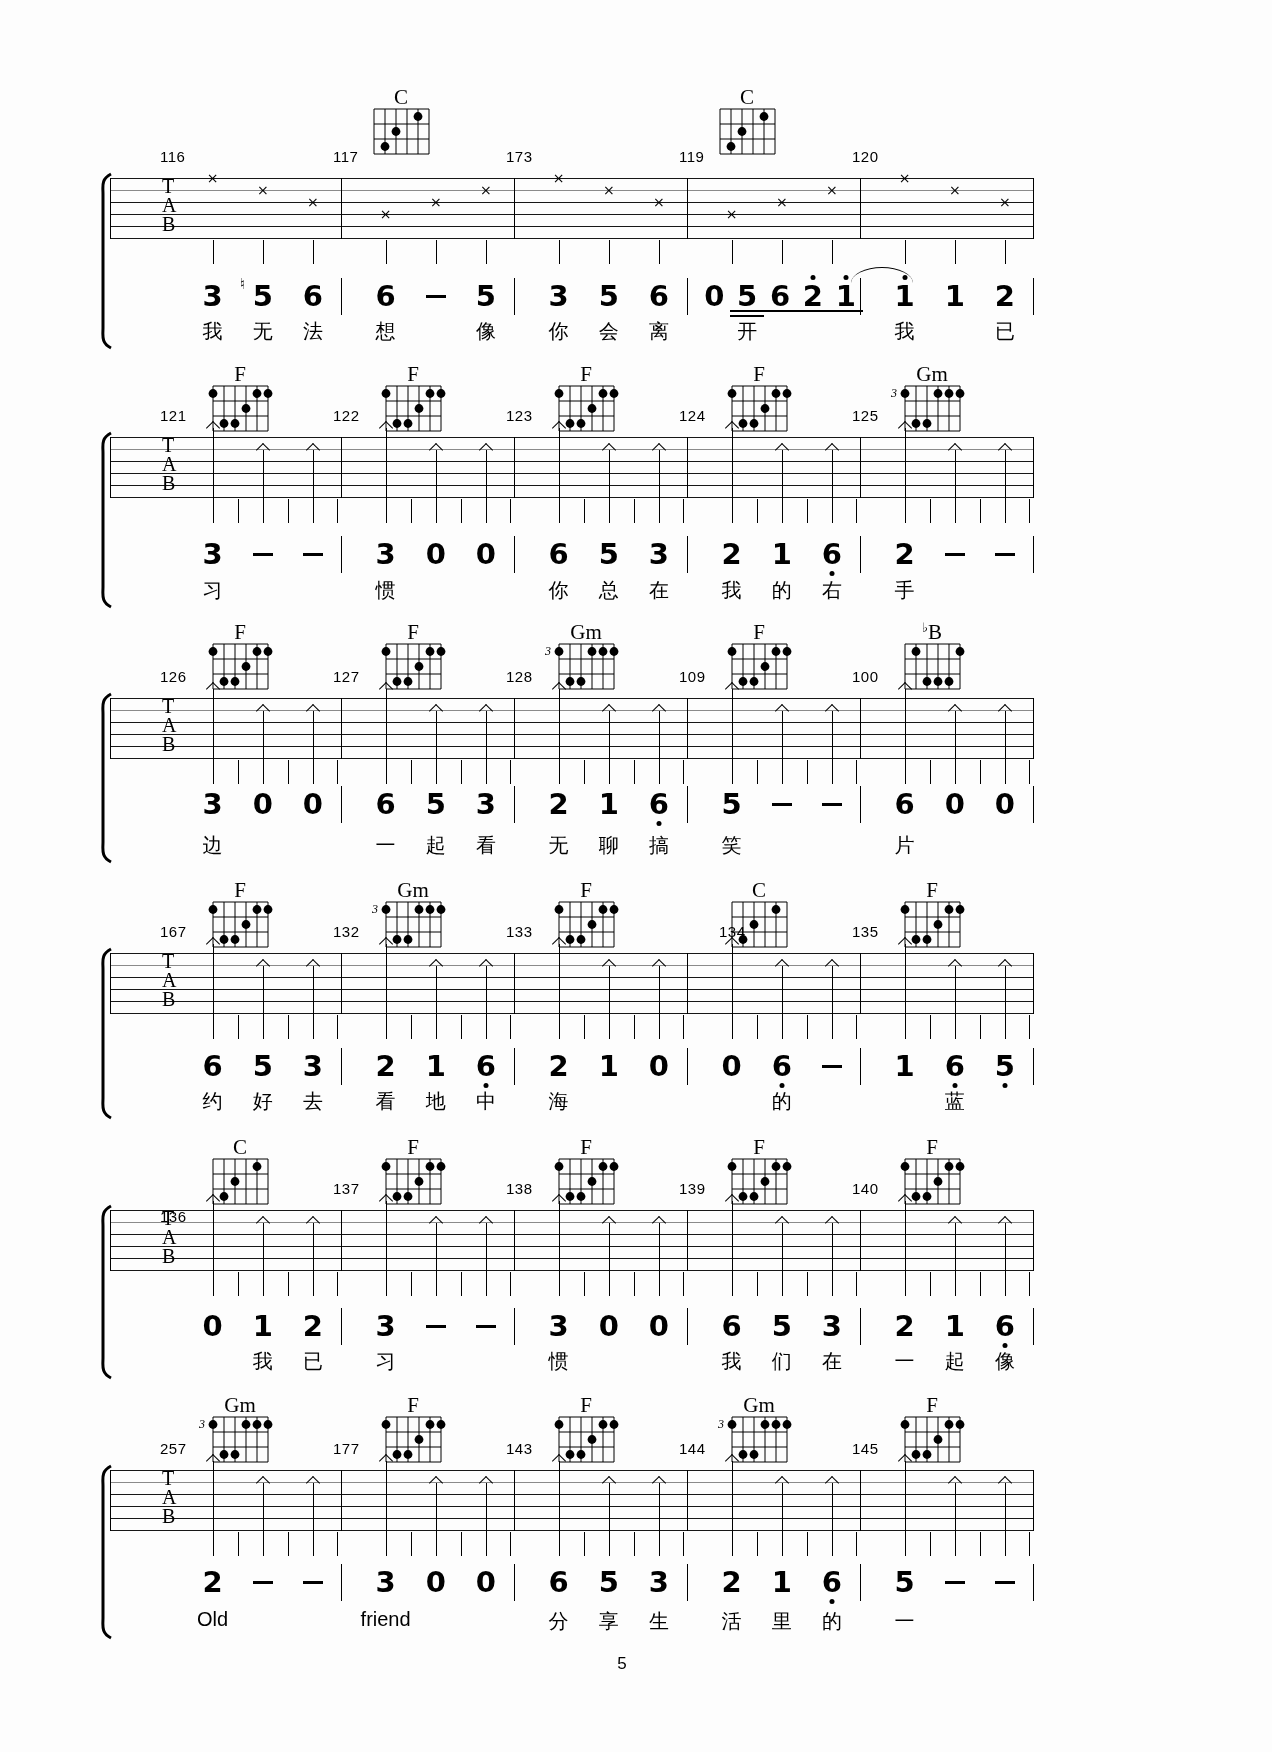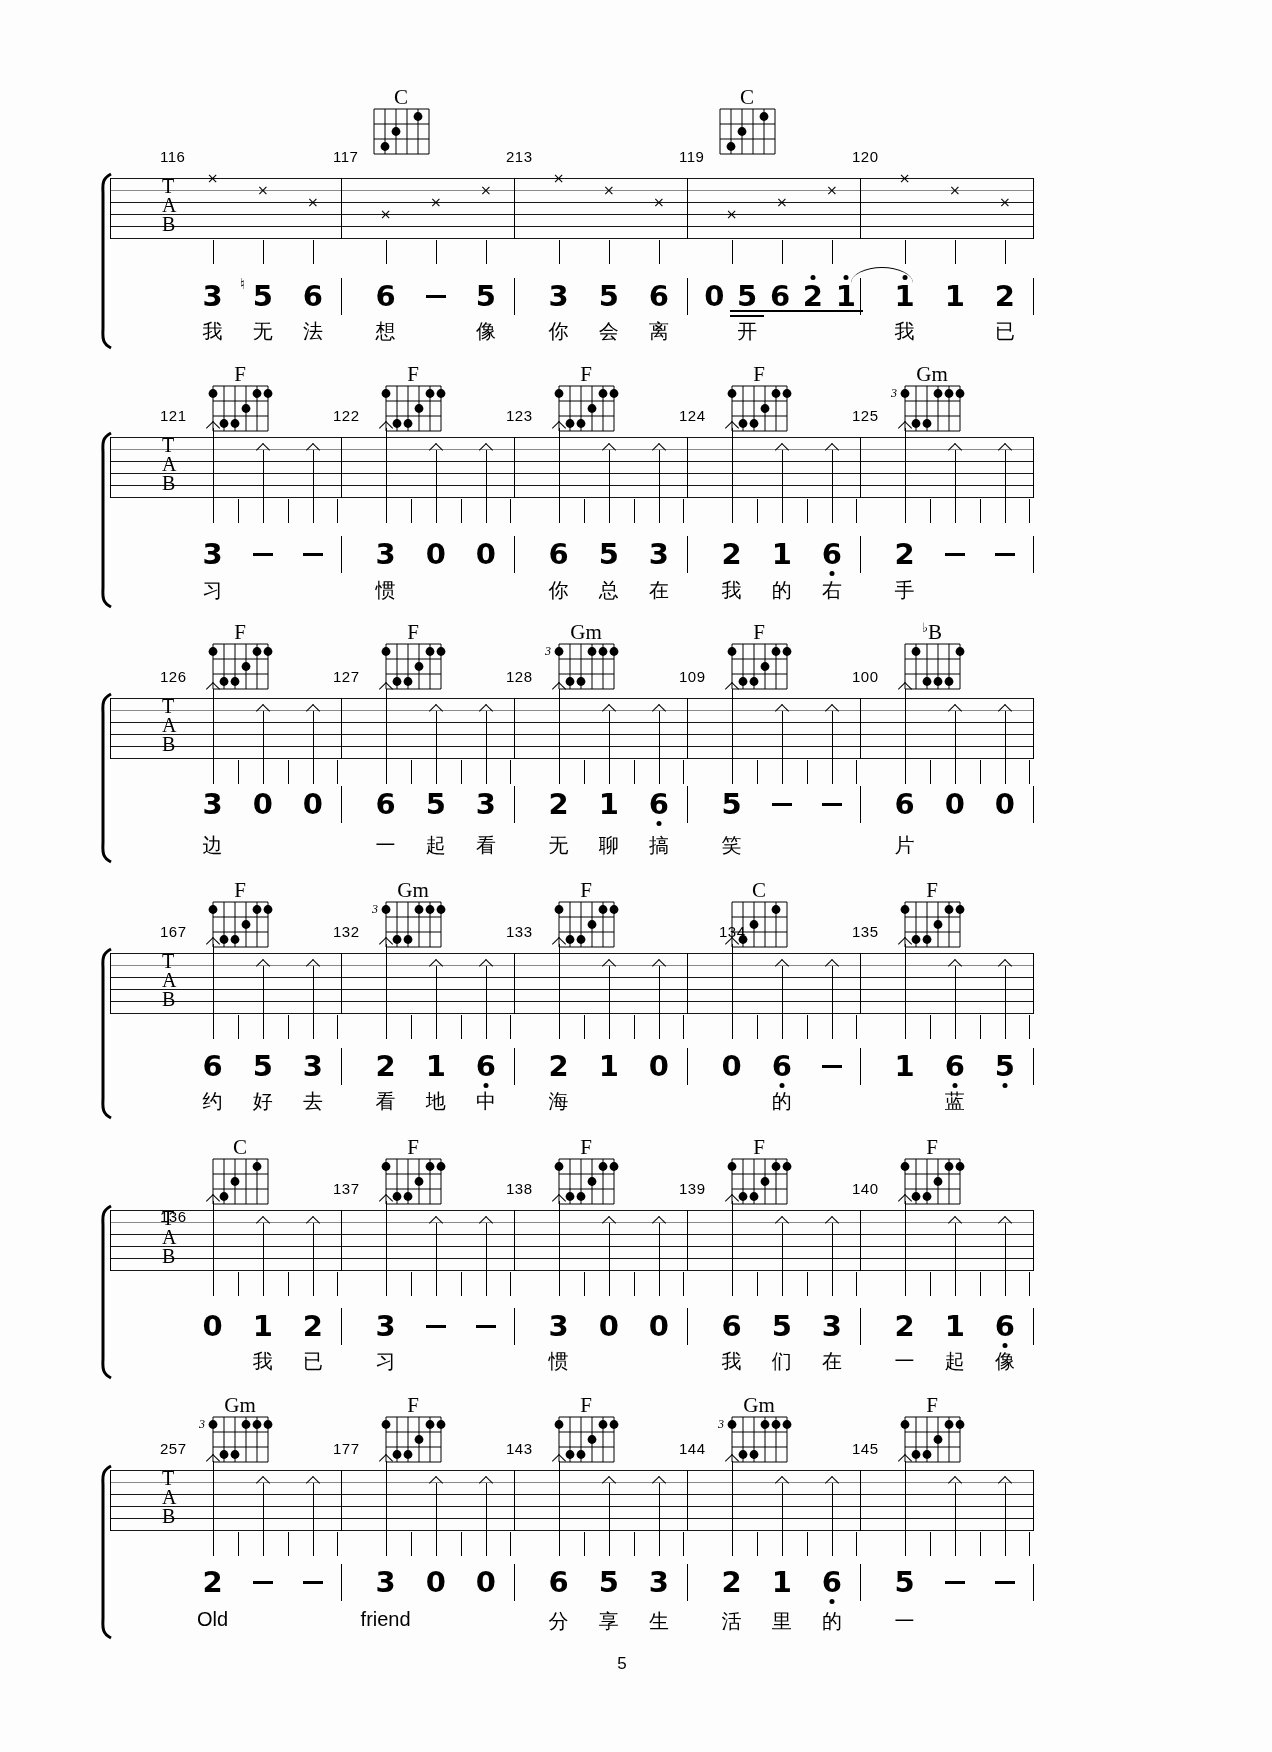--- a/index.html
+++ b/index.html
@@ -72,21 +72,21 @@
       <div style="position:absolute;left:385.6px;top:240px;width:1.3px;height:24px;background:#000"></div>
       <div style="position:absolute;left:435.77px;top:202px;transform:translate(-50%,-50%);font:14px 'DejaVu Sans',sans-serif">×</div>
       <div style="position:absolute;left:435.77px;top:240px;width:1.3px;height:24px;background:#000"></div>
       <div style="position:absolute;left:485.94px;top:190px;transform:translate(-50%,-50%);font:14px 'DejaVu Sans',sans-serif">×</div>
       <div style="position:absolute;left:485.94px;top:240px;width:1.3px;height:24px;background:#000"></div>
       <div style="position:absolute;left:385.6px;top:282px;transform:translateX(-50%);font:bold 29px 'DejaVu Sans',sans-serif;line-height:1">6</div>
       <div style="position:absolute;left:435.77px;top:295px;width:20px;height:3px;background:#000;transform:translateX(-50%)"></div>
       <div style="position:absolute;left:485.94px;top:282px;transform:translateX(-50%);font:bold 29px 'DejaVu Sans',sans-serif;line-height:1">5</div>
       <div style="position:absolute;left:385.6px;top:318px;transform:translateX(-50%);font:20px 'Liberation Sans',sans-serif;white-space:nowrap">想</div>
       <div style="position:absolute;left:485.94px;top:318px;transform:translateX(-50%);font:20px 'Liberation Sans',sans-serif;white-space:nowrap">像</div>
-      <div style="position:absolute;left:506px;top:148px;font:15px 'Liberation Sans',sans-serif;letter-spacing:.5px">213</div>
+      <div style="position:absolute;left:506px;top:148px;font:15px 'Liberation Sans',sans-serif;letter-spacing:.5px">173</div>
       <div style="position:absolute;left:558.6px;top:178px;transform:translate(-50%,-50%);font:14px 'DejaVu Sans',sans-serif">×</div>
       <div style="position:absolute;left:558.6px;top:240px;width:1.3px;height:24px;background:#000"></div>
       <div style="position:absolute;left:608.77px;top:190px;transform:translate(-50%,-50%);font:14px 'DejaVu Sans',sans-serif">×</div>
       <div style="position:absolute;left:608.77px;top:240px;width:1.3px;height:24px;background:#000"></div>
       <div style="position:absolute;left:658.94px;top:202px;transform:translate(-50%,-50%);font:14px 'DejaVu Sans',sans-serif">×</div>
       <div style="position:absolute;left:658.94px;top:240px;width:1.3px;height:24px;background:#000"></div>
       <div style="position:absolute;left:558.6px;top:282px;transform:translateX(-50%);font:bold 29px 'DejaVu Sans',sans-serif;line-height:1">3</div>
       <div style="position:absolute;left:608.77px;top:282px;transform:translateX(-50%);font:bold 29px 'DejaVu Sans',sans-serif;line-height:1">5</div>
       <div style="position:absolute;left:658.94px;top:282px;transform:translateX(-50%);font:bold 29px 'DejaVu Sans',sans-serif;line-height:1">6</div>
       <div style="position:absolute;left:558.6px;top:318px;transform:translateX(-50%);font:20px 'Liberation Sans',sans-serif;white-space:nowrap">你</div>

